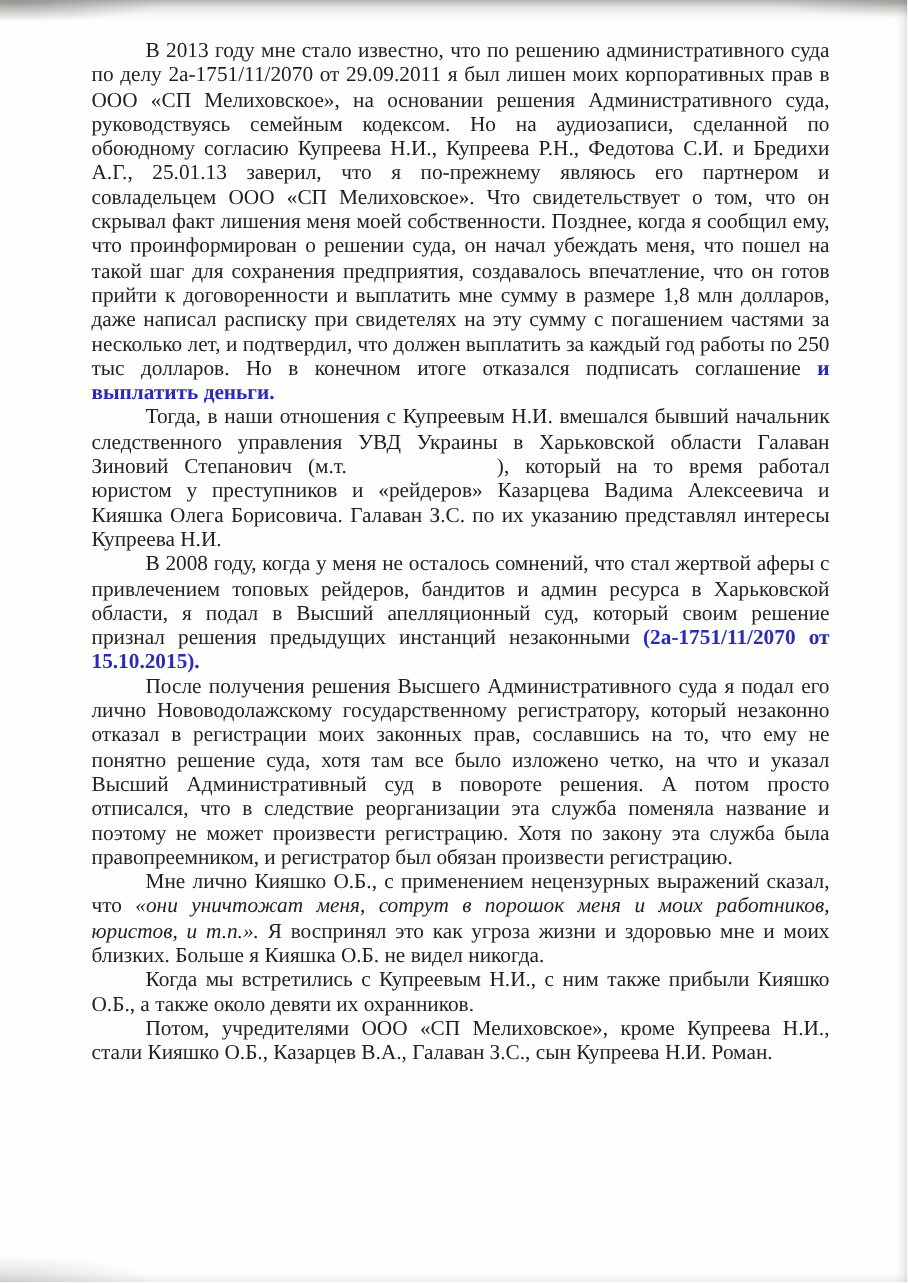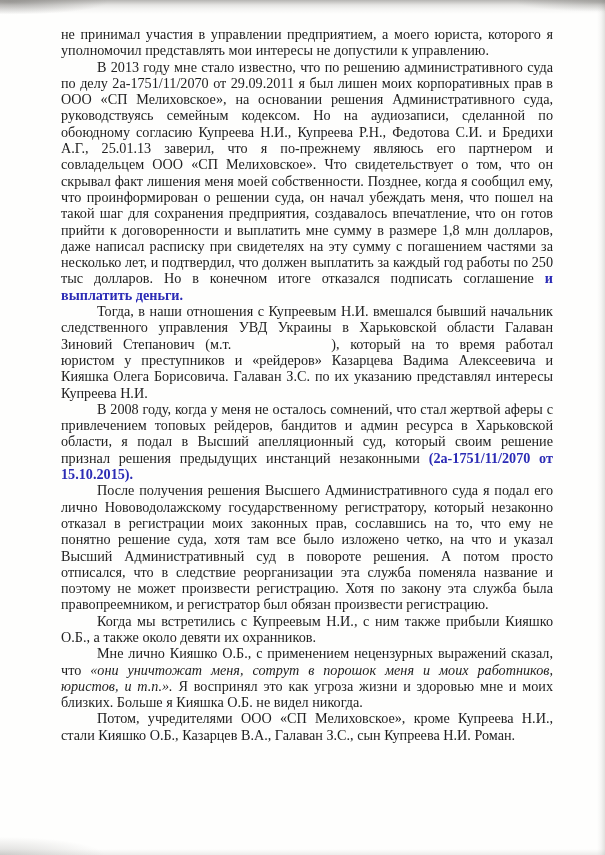--- a/index.html
+++ b/index.html
@@ -62,22 +62,21 @@
     display: inline-block;
     width: 100px;
   }
 </style>
 </head>
 <body>
 
 <div class="page">
   <div class="scan-overlay"></div>
   <div class="doc-body">
-      <p><span>не принимал участия в управлении предприятием, а моего юриста, которого я уполномочил представлять мои интересы не допустили к управлению.</span></p>
       <p class="indent"><span>В 2013 году мне стало известно, что по решению административного суда по делу 2а-1751/11/2070 от 29.09.2011 я был лишен моих корпоративных прав в ООО «СП Мелиховское», на основании решения Административного суда, руководствуясь семейным кодексом. Но на аудиозаписи, сделанной по обоюдному согласию Купреева Н.И., Купреева Р.Н., Федотова С.И. и Бредихи А.Г., 25.01.13 заверил, что я по-прежнему являюсь его партнером и совладельцем ООО «СП Мелиховское». Что свидетельствует о том, что он скрывал факт лишения меня моей собственности. Позднее, когда я сообщил ему, что проинформирован о решении суда, он начал убеждать меня, что пошел на такой шаг для сохранения предприятия, создавалось впечатление, что он готов прийти к договоренности и выплатить мне сумму в размере 1,8 млн долларов, даже написал расписку при свидетелях на эту сумму с погашением частями за несколько лет, и подтвердил, что должен выплатить за каждый год работы по 250 тыс долларов. Но в конечном итоге отказался подписать соглашение </span><span class="seg-blue">и выплатить деньги.</span></p>
       <p class="indent"><span>Тогда, в наши отношения с Купреевым Н.И. вмешался бывший начальник следственного управления УВД Украины в Харьковской области Галаван Зиновий Степанович (м.т.</span><span class="seg-gap"></span><span>), который на то время работал юристом у преступников и «рейдеров» Казарцева Вадима Алексеевича и Кияшка Олега Борисовича. Галаван З.С. по их указанию представлял интересы Купреева Н.И.</span></p>
       <p class="indent"><span>В 2008 году, когда у меня не осталось сомнений, что стал жертвой аферы с привлечением топовых рейдеров, бандитов и админ ресурса в Харьковской области, я подал в Высший апелляционный суд, который своим решение признал решения предыдущих инстанций незаконными </span><span class="seg-blue">(2а-1751/11/2070 от 15.10.2015).</span></p>
       <p class="indent"><span>После получения решения Высшего Административного суда я подал его лично Нововодолажскому государственному регистратору, который незаконно отказал в регистрации моих законных прав, сославшись на то, что ему не понятно решение суда, хотя там все было изложено четко, на что и указал Высший Административный суд в повороте решения. А потом просто отписался, что в следствие реорганизации эта служба поменяла название и поэтому не может произвести регистрацию. Хотя по закону эта служба была правопреемником, и регистратор был обязан произвести регистрацию.</span></p>
+      <p class="indent"><span>Мне лично Кияшко О.Б., с применением нецензурных выражений сказал, что </span><span class="seg-italic">«они уничтожат меня, сотрут в порошок меня и моих работников, юристов, и т.п.».</span><span> Я воспринял это как угроза жизни и здоровью мне и моих близких. Больше я Кияшка О.Б. не видел никогда.</span></p>
       <p class="indent"><span>Когда мы встретились с Купреевым Н.И., с ним также прибыли Кияшко О.Б., а также около девяти их охранников.</span></p>
-      <p class="indent"><span>Мне лично Кияшко О.Б., с применением нецензурных выражений сказал, что </span><span class="seg-italic">«они уничтожат меня, сотрут в порошок меня и моих работников, юристов, и т.п.».</span><span> Я воспринял это как угроза жизни и здоровью мне и моих близких. Больше я Кияшка О.Б. не видел никогда.</span></p>
       <p class="indent"><span>Потом, учредителями ООО «СП Мелиховское», кроме Купреева Н.И., стали Кияшко О.Б., Казарцев В.А., Галаван З.С., сын Купреева Н.И. Роман.</span></p>
     </div>
 </div>
 
 </body></html>

